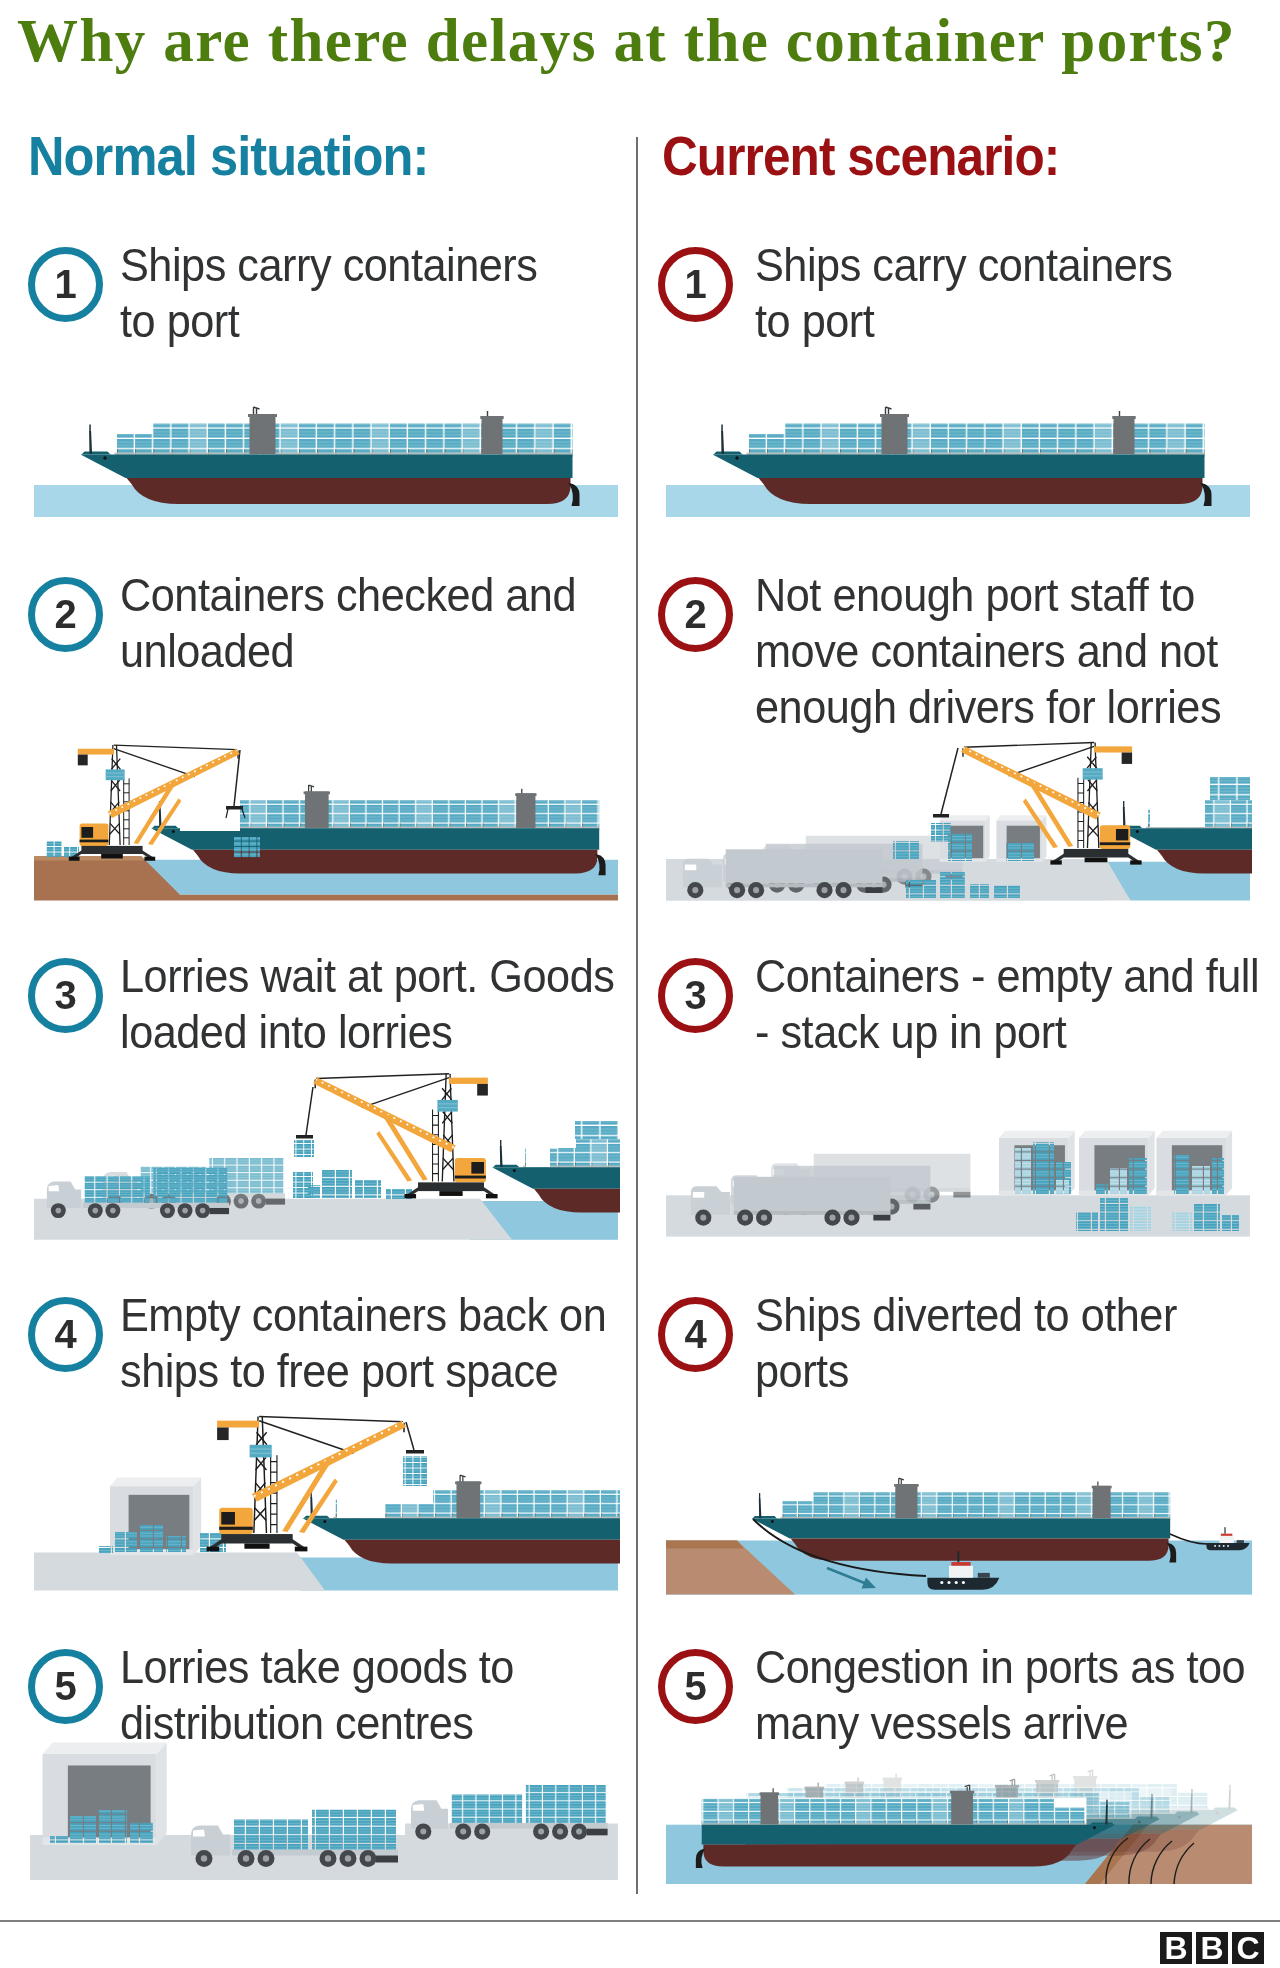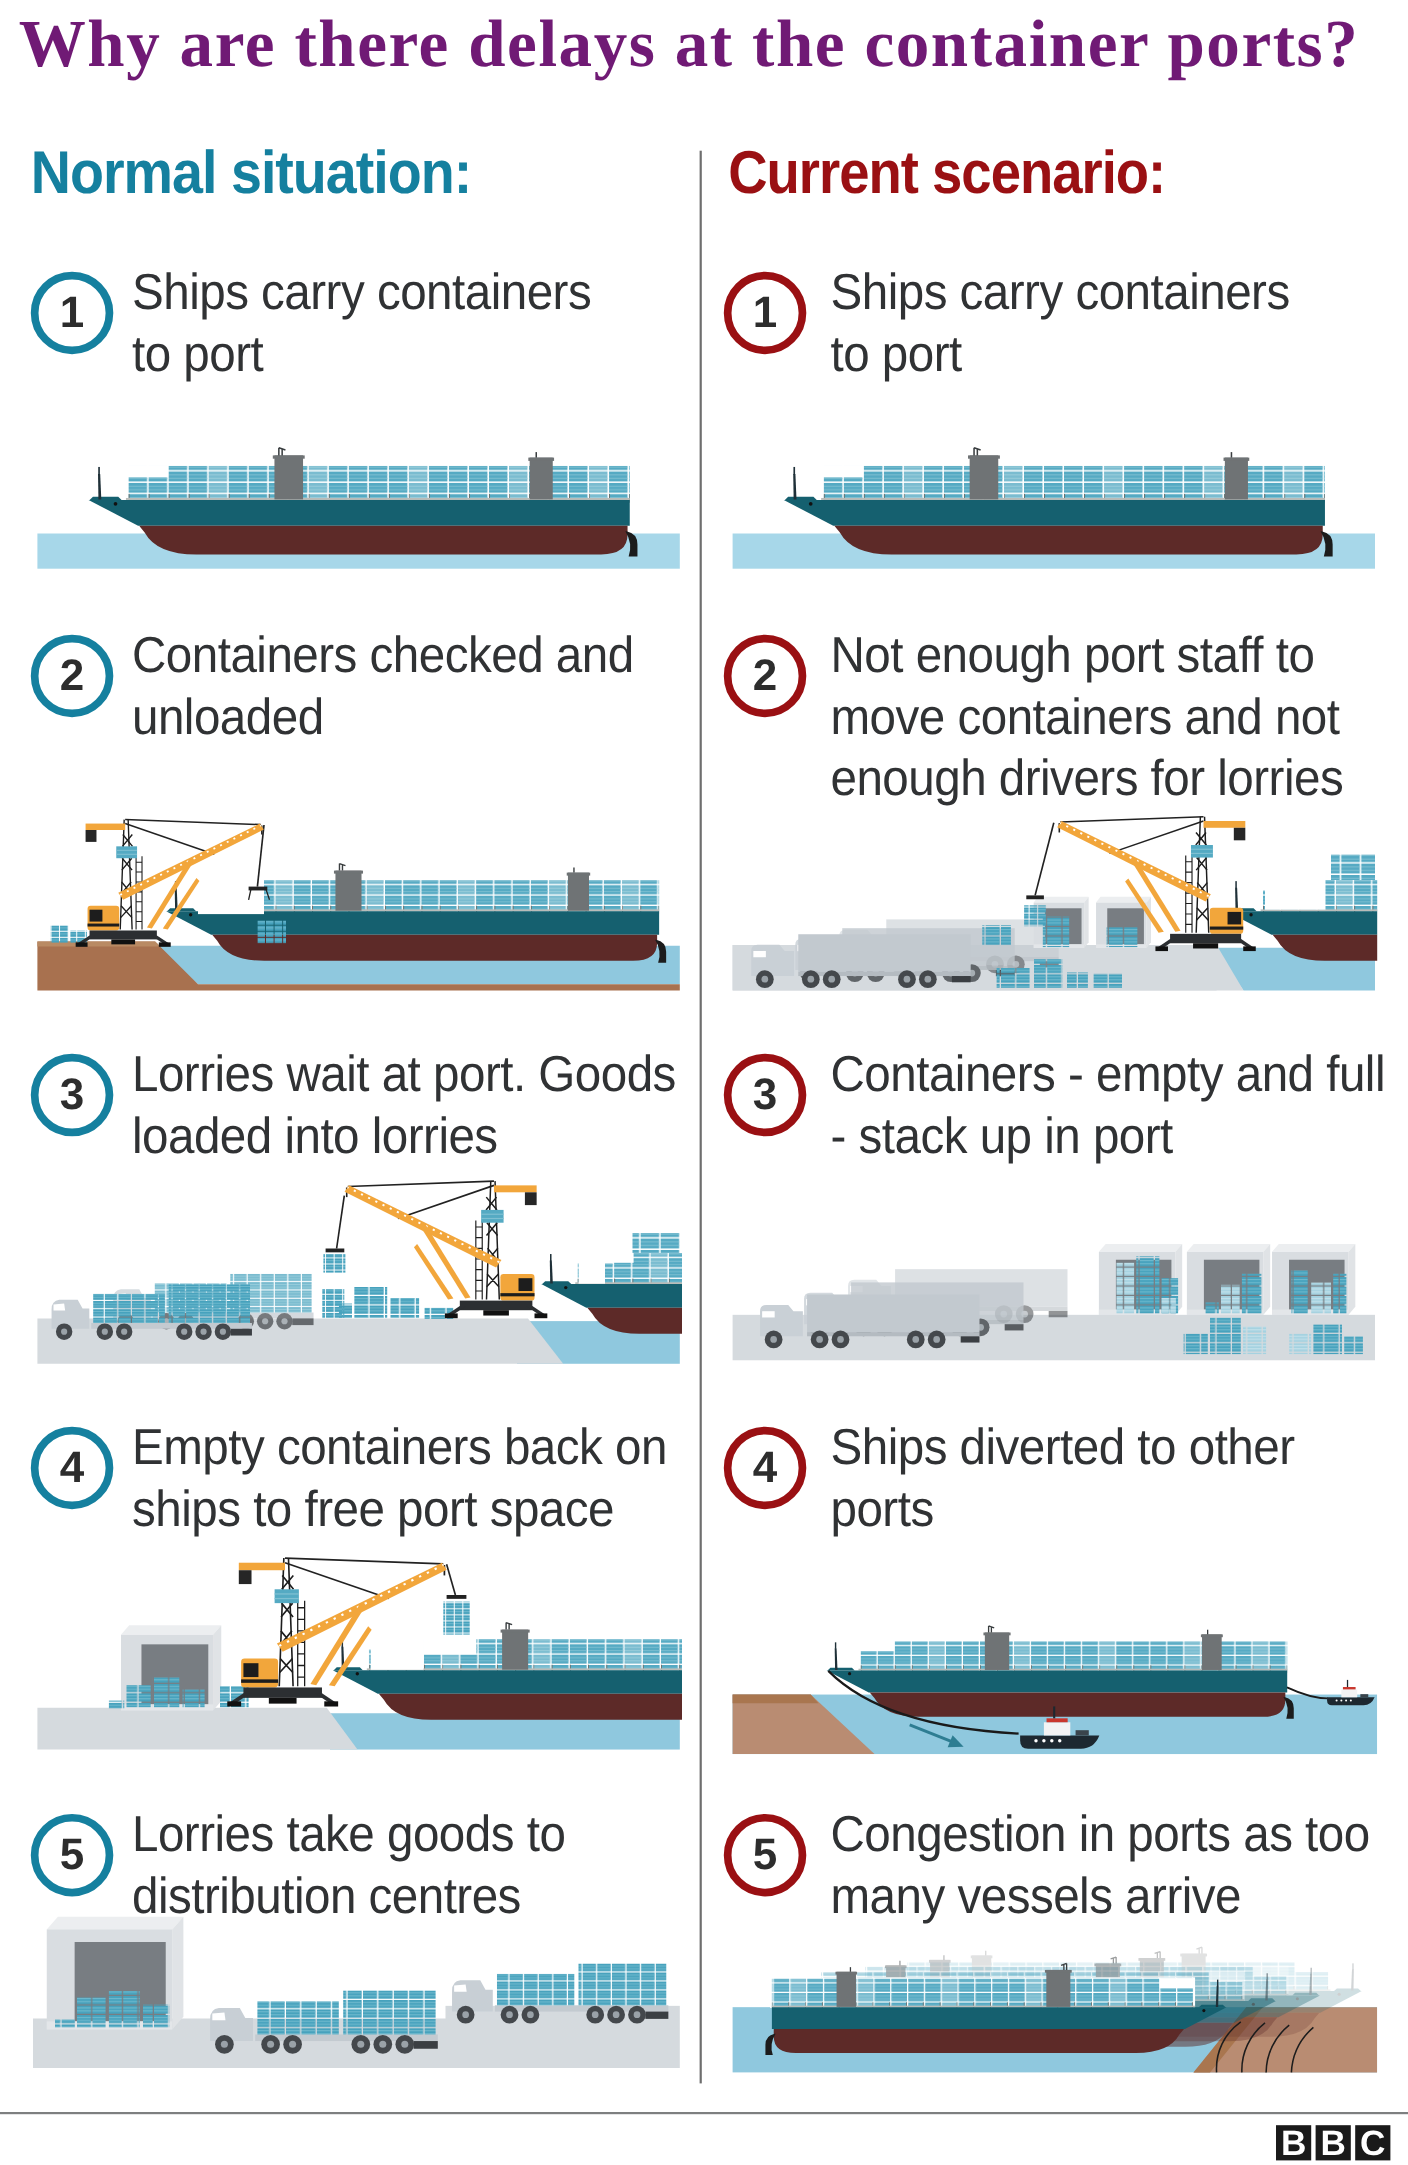--- a/index.html
+++ b/index.html
@@ -1,20 +1,20 @@
 <!DOCTYPE html>
 <html><head>
 <meta charset="utf-8">
 <style>
   html,body{margin:0;padding:0;background:#fff;}
   .page{position:relative;width:1280px;height:1968px;background:#fff;overflow:hidden;
         font-family:"Liberation Sans",sans-serif;}
   .title{position:absolute;left:17px;top:6px;margin:0;
          font-family:"Liberation Serif",serif;font-weight:bold;font-size:61px;
-         color:#701a75;letter-spacing:1.4px;white-space:nowrap;
+         color:#4d7c0f;letter-spacing:1.4px;white-space:nowrap;
          transform-origin:left top;text-align:right;}
   .col-head{position:absolute;top:124px;margin:0;font-weight:bold;font-size:55px;
             white-space:nowrap;transform-origin:left top;letter-spacing:-1px;
             transform:scaleX(0.92);}
   .col-head.teal{left:28px;color:#15809F;}
   .col-head.red{left:662px;color:#9A1013;transform:scaleX(0.90);}
   .v-divider{position:absolute;left:636px;top:137px;width:2px;height:1757px;background:#6e6e6e;}
   .h-divider{position:absolute;left:0px;top:1920px;width:1280px;height:2px;background:#7d7f80;}
   .step{position:absolute;}
   .num-circle{position:absolute;width:61px;height:61px;border-radius:50%;

